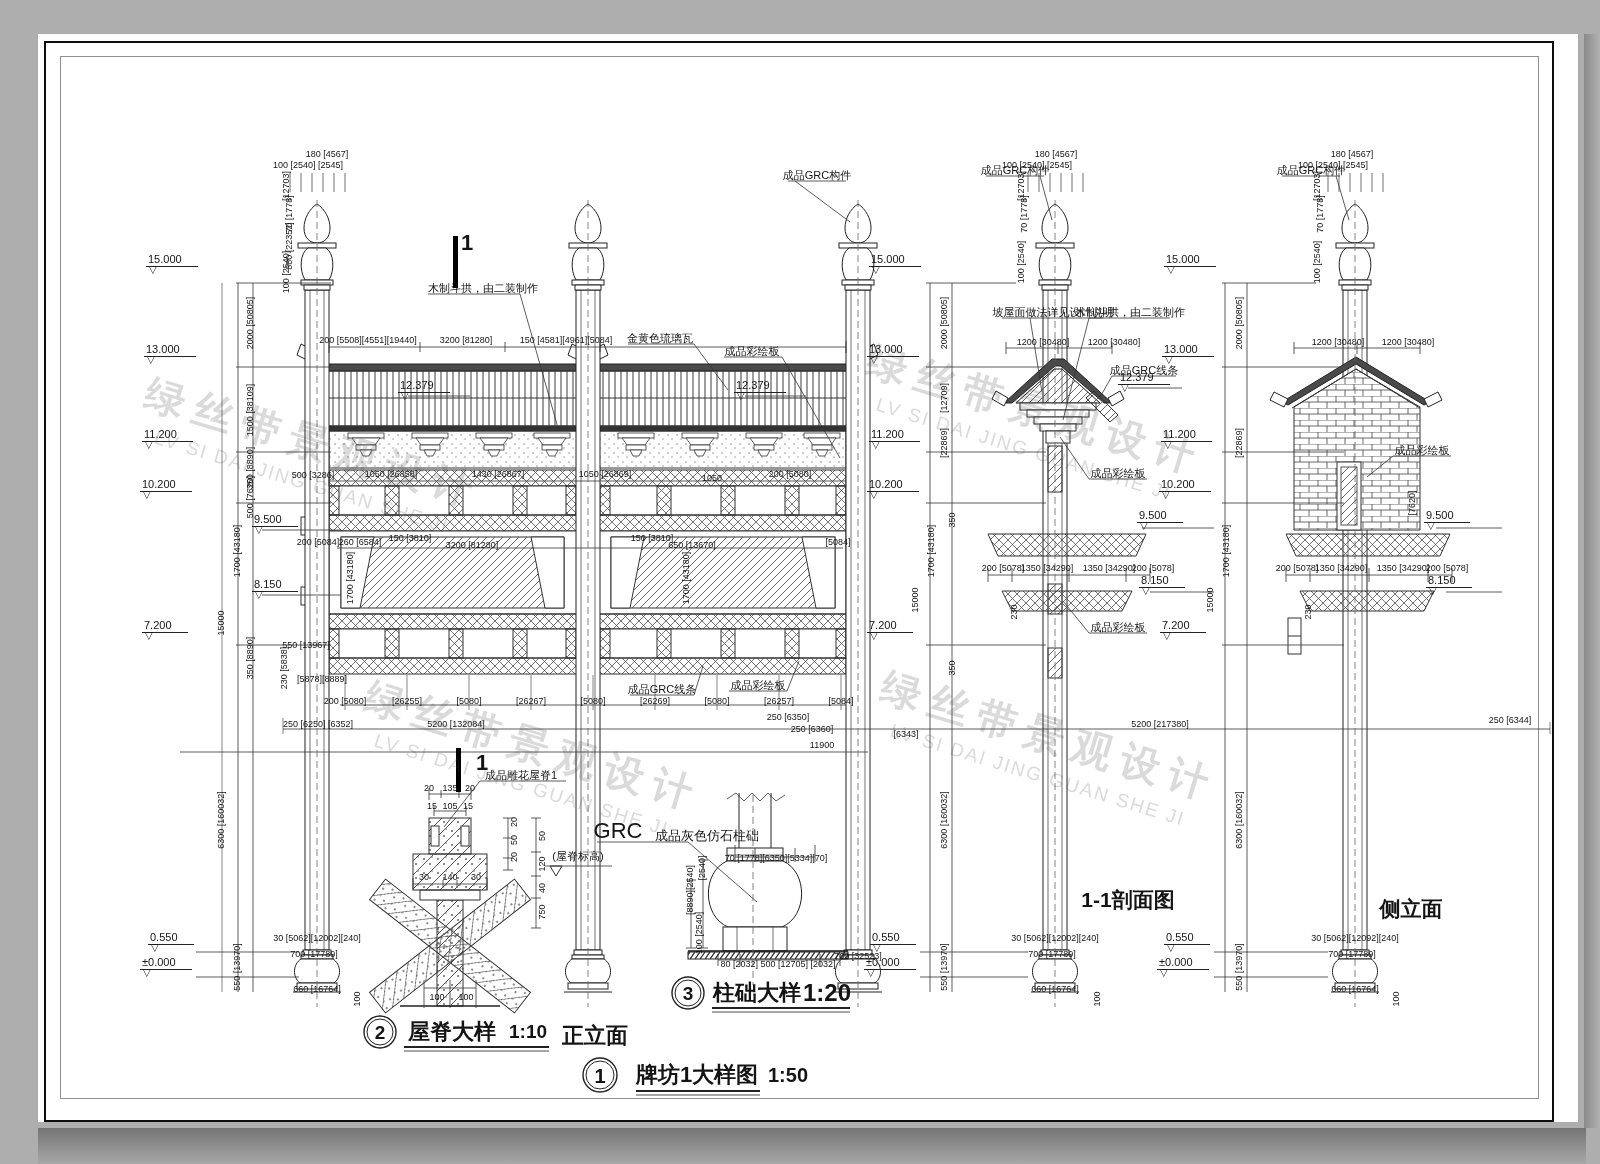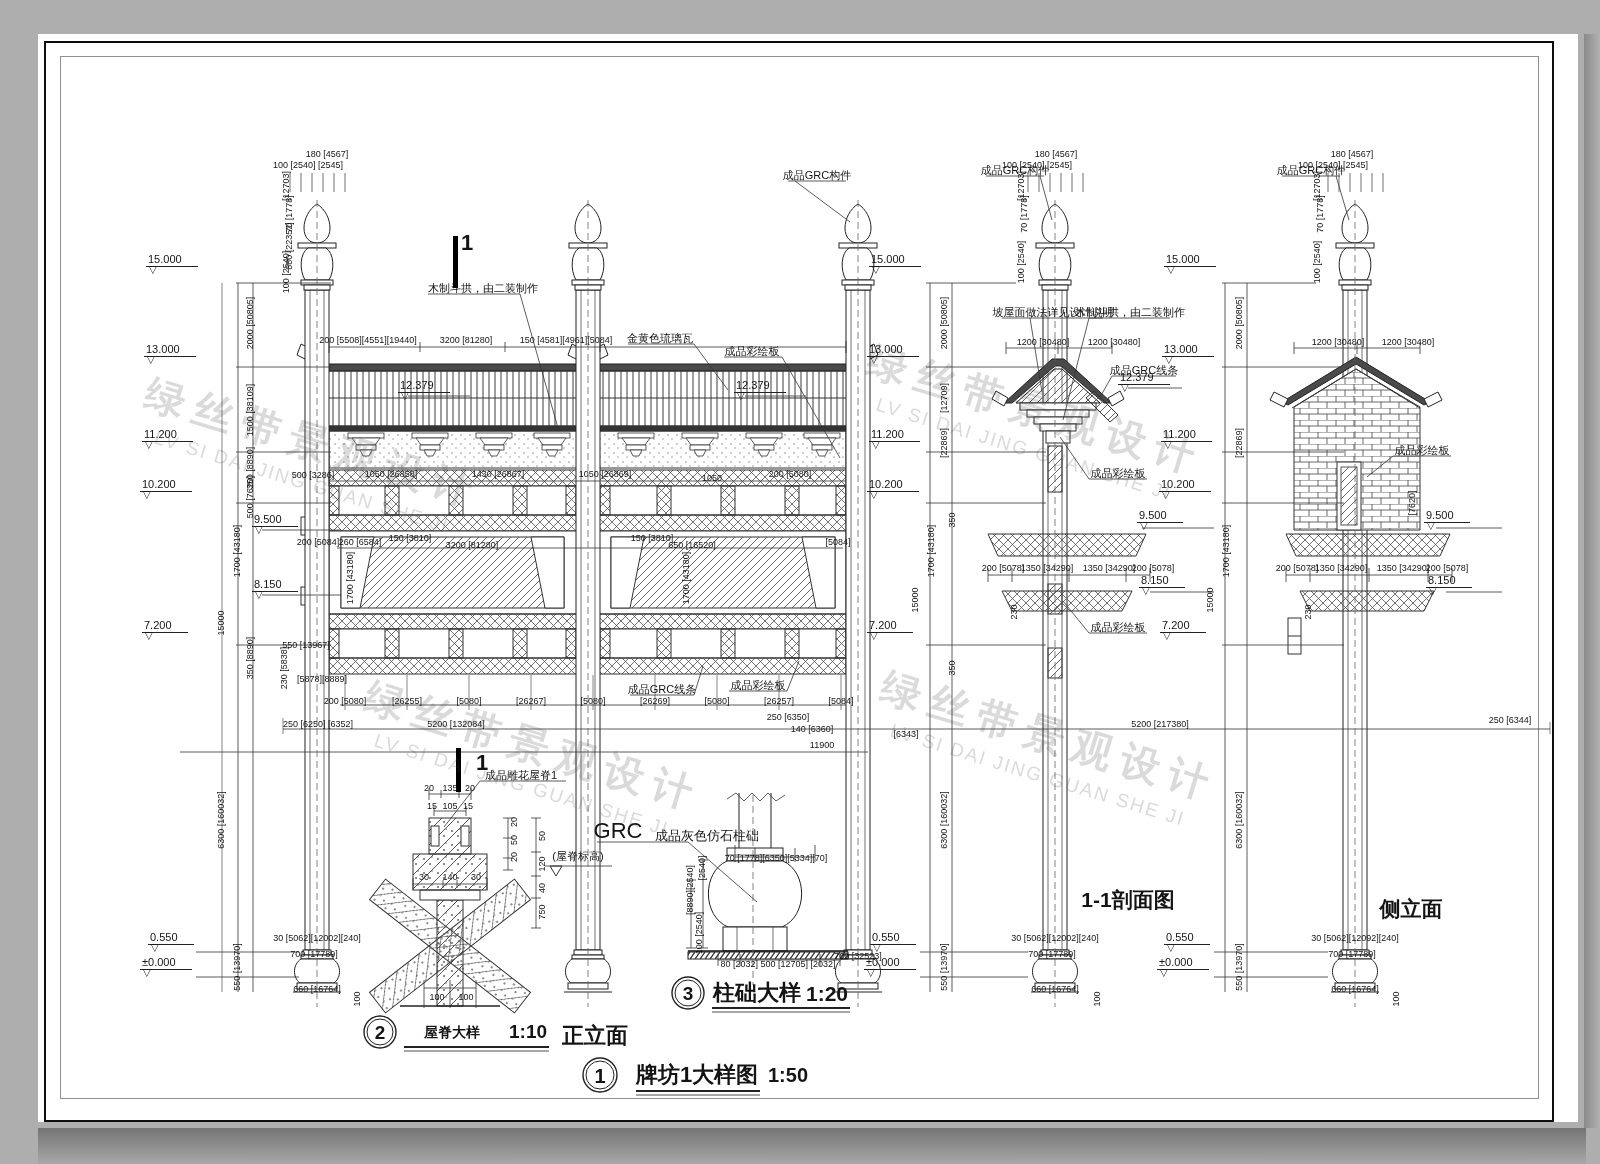--- a/index.html
+++ b/index.html
@@ -411,37 +411,37 @@
       <div class="lbl dim" style="left: 391px; top: 474px; transform: translate(-50%, -50%);">1050 [26858]</div>
       <div class="lbl dim" style="left: 498px; top: 474px; transform: translate(-50%, -50%);">1430 [26867]</div>
       <div class="lbl dim" style="left: 605px; top: 474px; transform: translate(-50%, -50%);">1050 [26869]</div>
       <div class="lbl dim" style="left: 712px; top: 478px; transform: translate(-50%, -50%);">1050</div>
       <div class="lbl dim" style="left: 790px; top: 474px; transform: translate(-50%, -50%);">200 [5080]</div>
       <div class="lbl dim" style="left: 318px; top: 542px; transform: translate(-50%, -50%);">200 [5084]</div>
       <div class="lbl dim" style="left: 360px; top: 542px; transform: translate(-50%, -50%);">260 [6584]</div>
       <div class="lbl dim" style="left: 410px; top: 538px; transform: translate(-50%, -50%);">150 [3810]</div>
       <div class="lbl dim" style="left: 472px; top: 545px; transform: translate(-50%, -50%);">3200 [81280]</div>
       <div class="lbl dim" style="left: 652px; top: 538px; transform: translate(-50%, -50%);">150 [3810]</div>
-      <div class="lbl dim" style="left: 692px; top: 545px; transform: translate(-50%, -50%);">650 [16520]</div>
+      <div class="lbl dim" style="left: 692px; top: 545px; transform: translate(-50%, -50%);">650 [13670]</div>
       <div class="lbl dim" style="left: 838px; top: 542px; transform: translate(-50%, -50%);">[5084]</div>
       <div class="lbl dim" style="left: 350px; top: 578px; transform: translate(-50%, -50%) rotate(-90deg);">1700 [43180]</div>
       <div class="lbl dim" style="left: 686px; top: 578px; transform: translate(-50%, -50%) rotate(-90deg);">1700 [43180]</div>
       <div class="lbl dim" style="left: 345px; top: 701px; transform: translate(-50%, -50%);">200 [5080]</div>
       <div class="lbl dim" style="left: 407px; top: 701px; transform: translate(-50%, -50%);">[26255]</div>
       <div class="lbl dim" style="left: 469px; top: 701px; transform: translate(-50%, -50%);">[5080]</div>
       <div class="lbl dim" style="left: 531px; top: 701px; transform: translate(-50%, -50%);">[26267]</div>
       <div class="lbl dim" style="left: 593px; top: 701px; transform: translate(-50%, -50%);">[5080]</div>
       <div class="lbl dim" style="left: 655px; top: 701px; transform: translate(-50%, -50%);">[26269]</div>
       <div class="lbl dim" style="left: 717px; top: 701px; transform: translate(-50%, -50%);">[5080]</div>
       <div class="lbl dim" style="left: 779px; top: 701px; transform: translate(-50%, -50%);">[26257]</div>
       <div class="lbl dim" style="left: 841px; top: 701px; transform: translate(-50%, -50%);">[5084]</div>
       <div class="lbl dim" style="left: 318px; top: 724px; transform: translate(-50%, -50%);">250 [6250] [6352]</div>
       <div class="lbl dim" style="left: 456px; top: 724px; transform: translate(-50%, -50%);">5200 [132084]</div>
       <div class="lbl dim" style="left: 788px; top: 717px; transform: translate(-50%, -50%);">250 [6350]</div>
-      <div class="lbl dim" style="left: 812px; top: 729px; transform: translate(-50%, -50%);">140 [6360]</div>
+      <div class="lbl dim" style="left: 812px; top: 729px; transform: translate(-50%, -50%);">250 [6360]</div>
       <div class="lbl dim" style="left: 906px; top: 734px; transform: translate(-50%, -50%);">[6343]</div>
       <div class="lbl dim" style="left: 1160px; top: 724px; transform: translate(-50%, -50%);">5200 [217380]</div>
       <div class="lbl dim" style="left: 1510px; top: 720px; transform: translate(-50%, -50%);">250 [6344]</div>
       <div class="lbl dim" style="left: 822px; top: 745px; transform: translate(-50%, -50%);">11900</div>
       <div class="lbl dim" style="left: 1043px; top: 342px; transform: translate(-50%, -50%);">1200 [30480]</div>
       <div class="lbl dim" style="left: 1114px; top: 342px; transform: translate(-50%, -50%);">1200 [30480]</div>
       <div class="lbl dim" style="left: 1338px; top: 342px; transform: translate(-50%, -50%);">1200 [30480]</div>
       <div class="lbl dim" style="left: 1408px; top: 342px; transform: translate(-50%, -50%);">1200 [30480]</div>
       <div class="lbl dim" style="left: 944px; top: 323px; transform: translate(-50%, -50%) rotate(-90deg);">2000 [50805]</div>
       <div class="lbl dim" style="left: 944px; top: 398px; transform: translate(-50%, -50%) rotate(-90deg);">[12709]</div>
@@ -504,25 +504,25 @@
       <div class="lbl dim" style="left: 702px; top: 868px; transform: translate(-50%, -50%) rotate(-90deg);">[2540]</div>
       <div class="lbl dim" style="left: 690px; top: 890px; transform: translate(-50%, -50%) rotate(-90deg);">[8890][2540]</div>
       <div class="lbl dim" style="left: 699px; top: 933px; transform: translate(-50%, -50%) rotate(-90deg);">100 [2540]</div>
       <div class="lbl dim" style="left: 778px; top: 964px; transform: translate(-50%, -50%);">80 [2032] 500 [12705] [2032]</div>
       <div class="lbl sec" style="left: 467px; top: 243px; transform: translate(-50%, -50%);">1</div>
       <div class="lbl sec" style="left: 482px; top: 763px; transform: translate(-50%, -50%);">1</div>
       <div class="lbl big" style="left: 595px; top: 1036px; transform: translate(-50%, -50%); font-size: 22px;">正立面</div>
       <div class="lbl big" style="left: 1128px; top: 899px; transform: translate(-50%, -50%);">1-1剖面图</div>
       <div class="lbl big" style="left: 1411px; top: 908px; transform: translate(-50%, -50%);">侧立面</div>
       <div class="lbl big" style="left: 380px; top: 1032px; transform: translate(-50%, -50%); font-size: 19px;">2</div>
-      <div class="lbl big" style="left: 452px; top: 1032px; transform: translate(-50%, -50%); font-size: 14px;">屋脊大样</div>
+      <div class="lbl big" style="left: 452px; top: 1032px; transform: translate(-50%, -50%); font-size: 22px;">屋脊大样</div>
       <div class="lbl big" style="left: 528px; top: 1031px; transform: translate(-50%, -50%); font-size: 19px;">1:10</div>
       <div class="lbl big" style="left: 688px; top: 993px; transform: translate(-50%, -50%); font-size: 19px;">3</div>
       <div class="lbl big" style="left: 757px; top: 993px; transform: translate(-50%, -50%); font-size: 22px;">柱础大样</div>
-      <div class="lbl big" style="left: 827px; top: 993px; transform: translate(-50%, -50%); font-size: 21px;">1:20</div>
+      <div class="lbl big" style="left: 827px; top: 993px; transform: translate(-50%, -50%); font-size: 24px;">1:20</div>
       <div class="lbl big" style="left: 600px; top: 1076px; transform: translate(-50%, -50%); font-size: 20px;">1</div>
       <div class="lbl big" style="left: 697px; top: 1075px; transform: translate(-50%, -50%); font-size: 22px;">牌坊1大样图</div>
       <div class="lbl big" style="left: 788px; top: 1075px; transform: translate(-50%, -50%); font-size: 20px;">1:50</div>
       <div class="wm" style="left: 310px; top: 455px;">
         <div class="z">绿丝带景观设计</div>
         <div class="l">LV SI DAI JING GUAN SHE JI</div>
       </div>
       <div class="wm" style="left: 530px; top: 758px;">
         <div class="z">绿丝带景观设计</div>
         <div class="l">LV SI DAI JING GUAN SHE JI</div>

